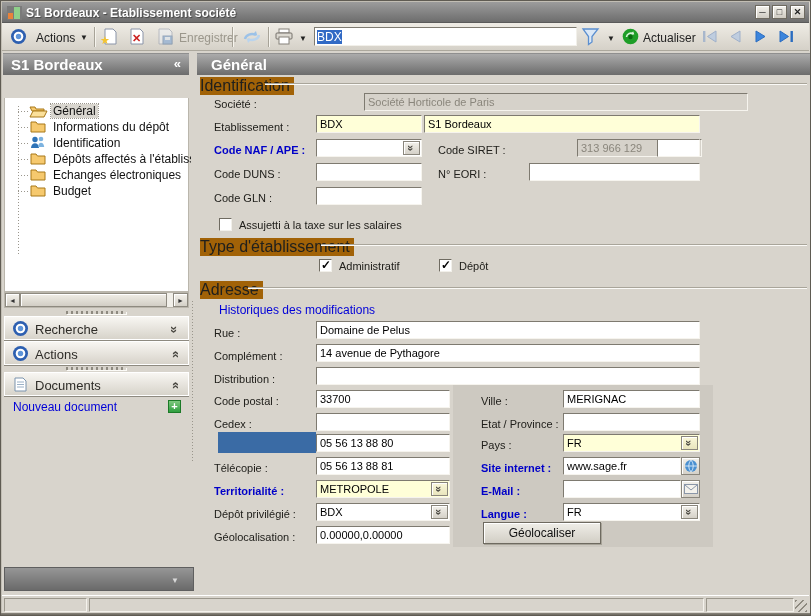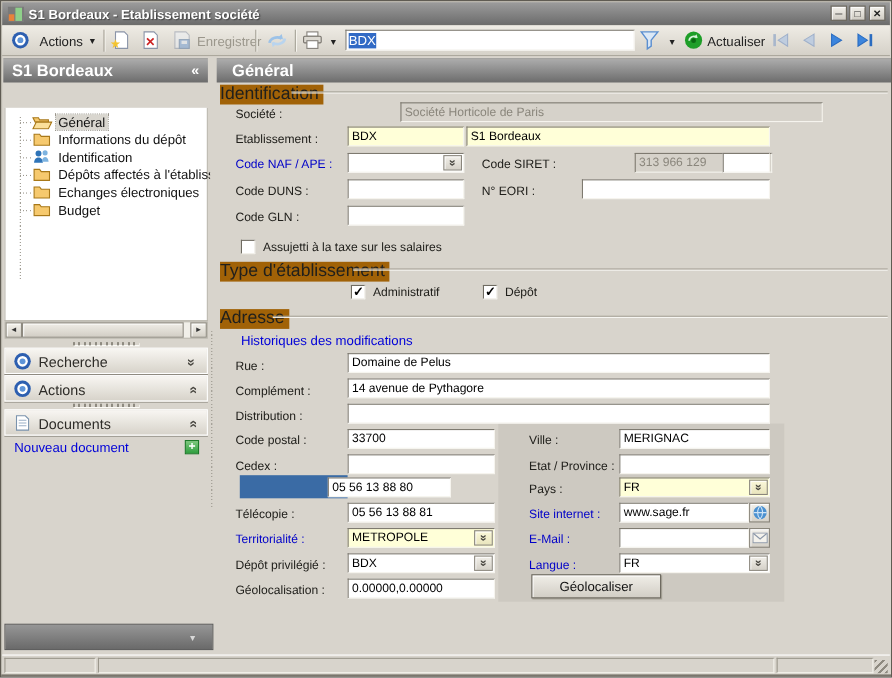--- a/index.html
+++ b/index.html
@@ -53,21 +53,21 @@
   .sb-btn{position:absolute;top:0;width:15px;height:14px;background:linear-gradient(#f4f2ec,#d4d0c7);
     border:1px solid #8e8a80;box-shadow:inset 1px 1px 0 #fff;font-size:7px;text-align:center;line-height:13px;color:#333;}
   .sb-thumb{position:absolute;left:15px;top:0;width:147px;height:14px;background:linear-gradient(#f0ede6,#d2cec5);
     border:1px solid #8e8a80;box-shadow:inset 1px 1px 0 #fff;}
   .side-footer{position:absolute;left:3px;top:566px;width:190px;height:24px;
     background:linear-gradient(#969696,#6a6a6a);border:1px solid #5f5f5f;color:#e6e6e6;}
   
   .legend{position:absolute;font-size:16px;color:#21201c;background:#a16207;padding-right:4px;}
   .gline{position:absolute;height:1px;background:#a9a59a;box-shadow:0 1px 0 #fbfaf7;}
   .lbl{position:absolute;font-size:11px;color:#21201c;white-space:nowrap;}
-  .lbl.blue{color:#0000c8;}
+  .lbl.blue{color:#0000c8;font-weight:bold;}
   .field{position:absolute;height:18px;background:#fff;border:1px solid #7e7a70;
     border-bottom-color:#f6f4ee;border-right-color:#f6f4ee;padding:2px 3px;font-size:11px;color:#000;
     white-space:nowrap;overflow:hidden;display:flex;align-items:center;}
   .field.yellow{background:#ffffd8;}
   .field.disabled{background:#d6d2ca;color:#8a867c;margin-left:48px;}
   .field .val{flex:1;}
   .combo-btn{width:17px;height:14px;margin:-1px -2px -1px 0;background:linear-gradient(#f2f0ea,#d5d1c8);
     border:1px solid #8a867c;box-shadow:inset 1px 1px 0 #fff;display:flex;align-items:center;justify-content:center;flex:none;}
   .combo-btn.yellowish{background:linear-gradient(#fbf8da,#e9e5bd);}
   .combo-btn .chev{font-size:11px;line-height:8px;}
@@ -409,21 +409,21 @@
   <span class="lbl" style="left:213px;top:417px">Cedex :</span>
   <div class="field" style="left:315px;top:412px;width:134px">
     <span class="val"></span>
   </div>
   <span class="lbl" style="left:480px;top:417px">Etat / Province :</span>
   <div class="field" style="left:562px;top:412px;width:137px">
     <span class="val"></span>
   </div>
 
   <div class="bluebox" style="left:217px;top:431px;width:98px;height:21px"></div>
-  <div class="field" style="left:297px;top:433px;width:112px">
+  <div class="field" style="left:315px;top:433px;width:134px">
     <span class="val">05 56 13 88 80</span>
   </div>
   <span class="lbl" style="left:480px;top:438px">Pays :</span>
   <div class="field yellow" style="left:562px;top:433px;width:137px">
     <span class="val">FR</span>
     <span class="combo-btn yellowish">
         <span class="chev down">»</span>
       </span>
   </div>
 

